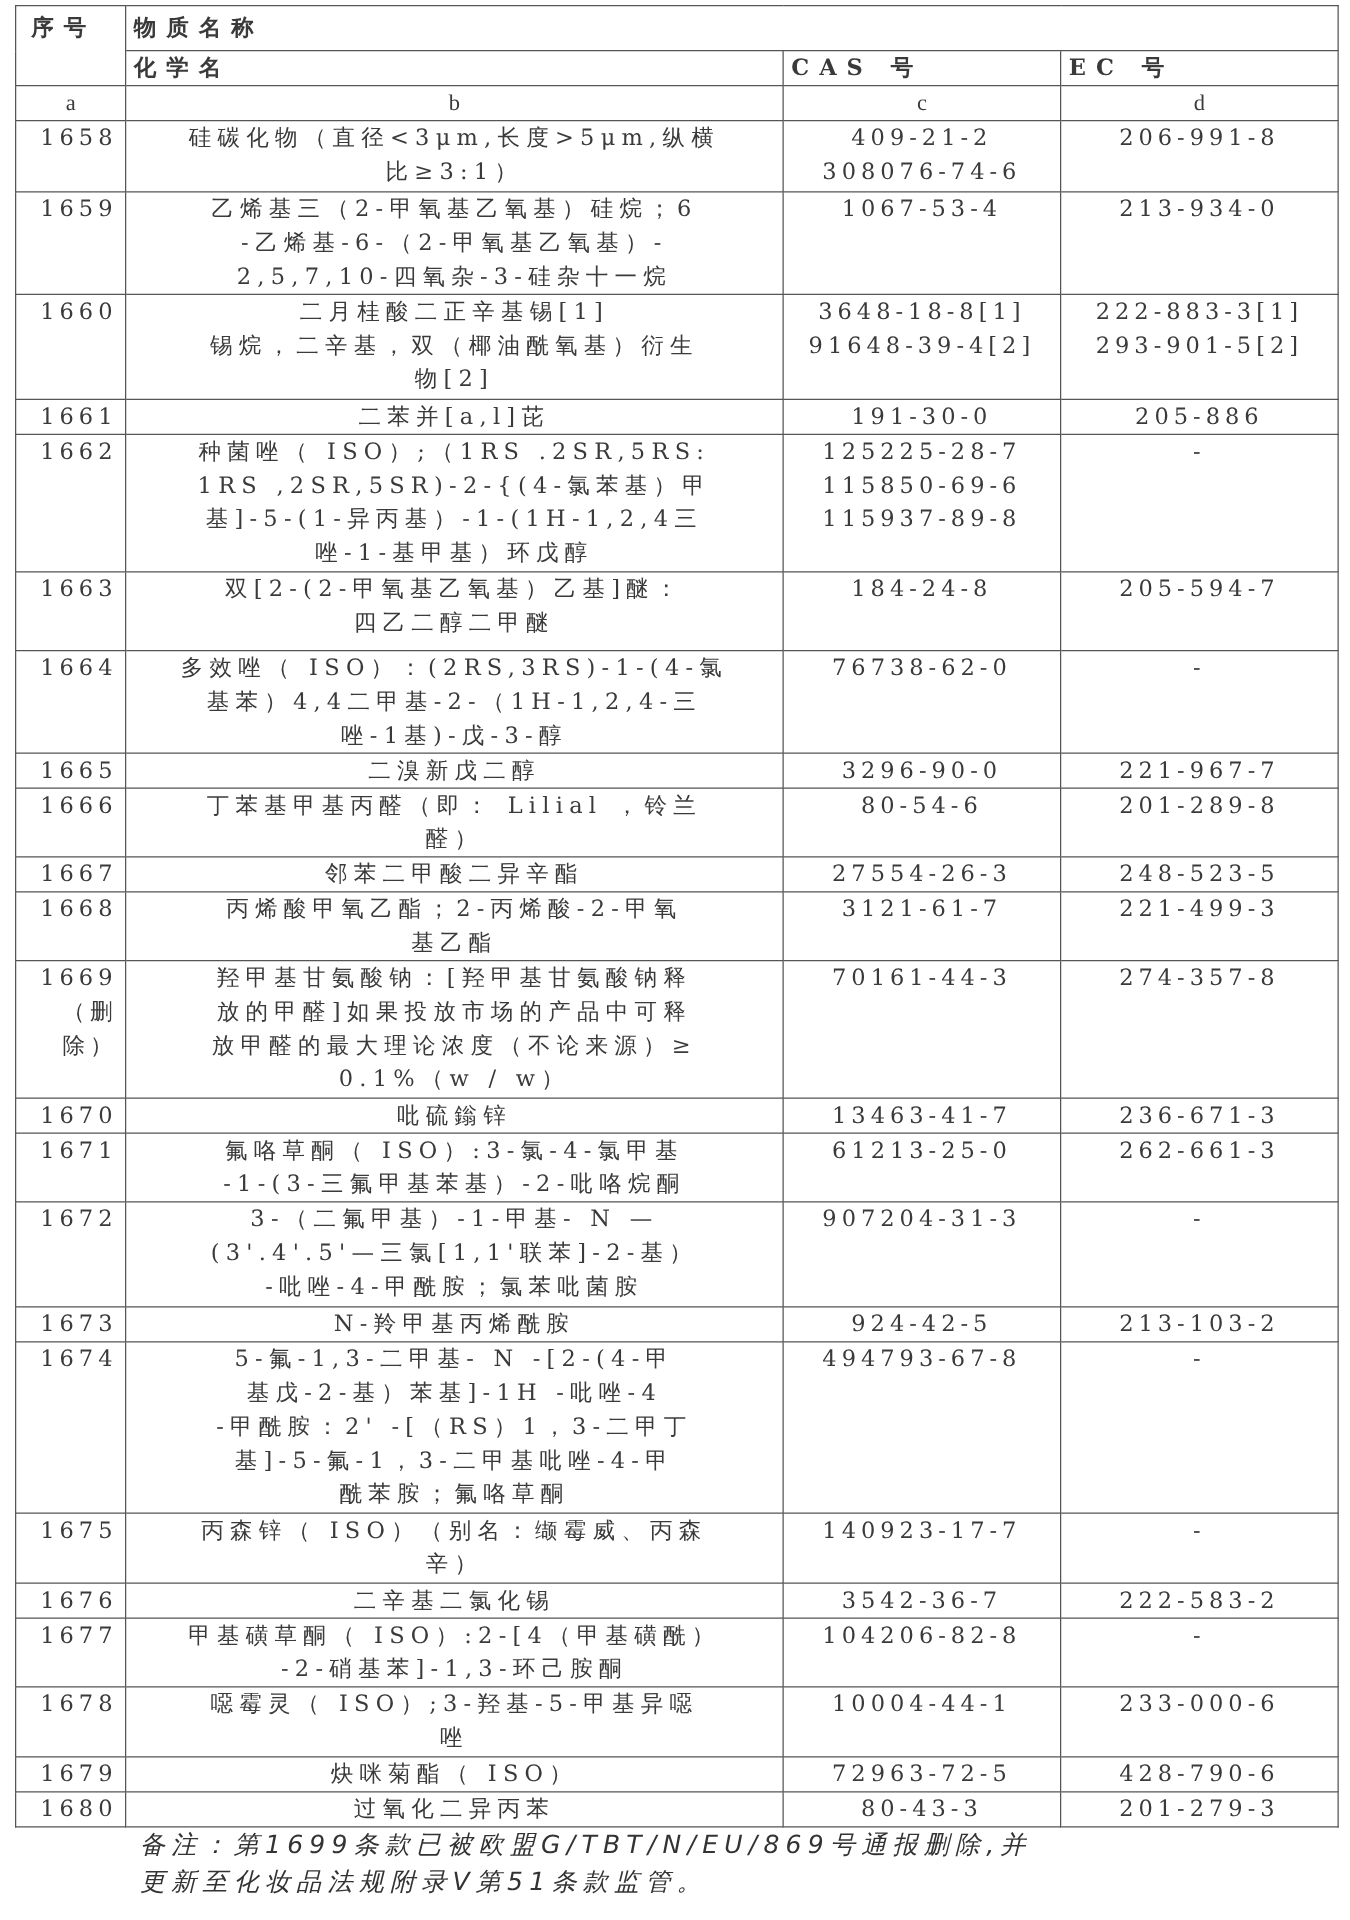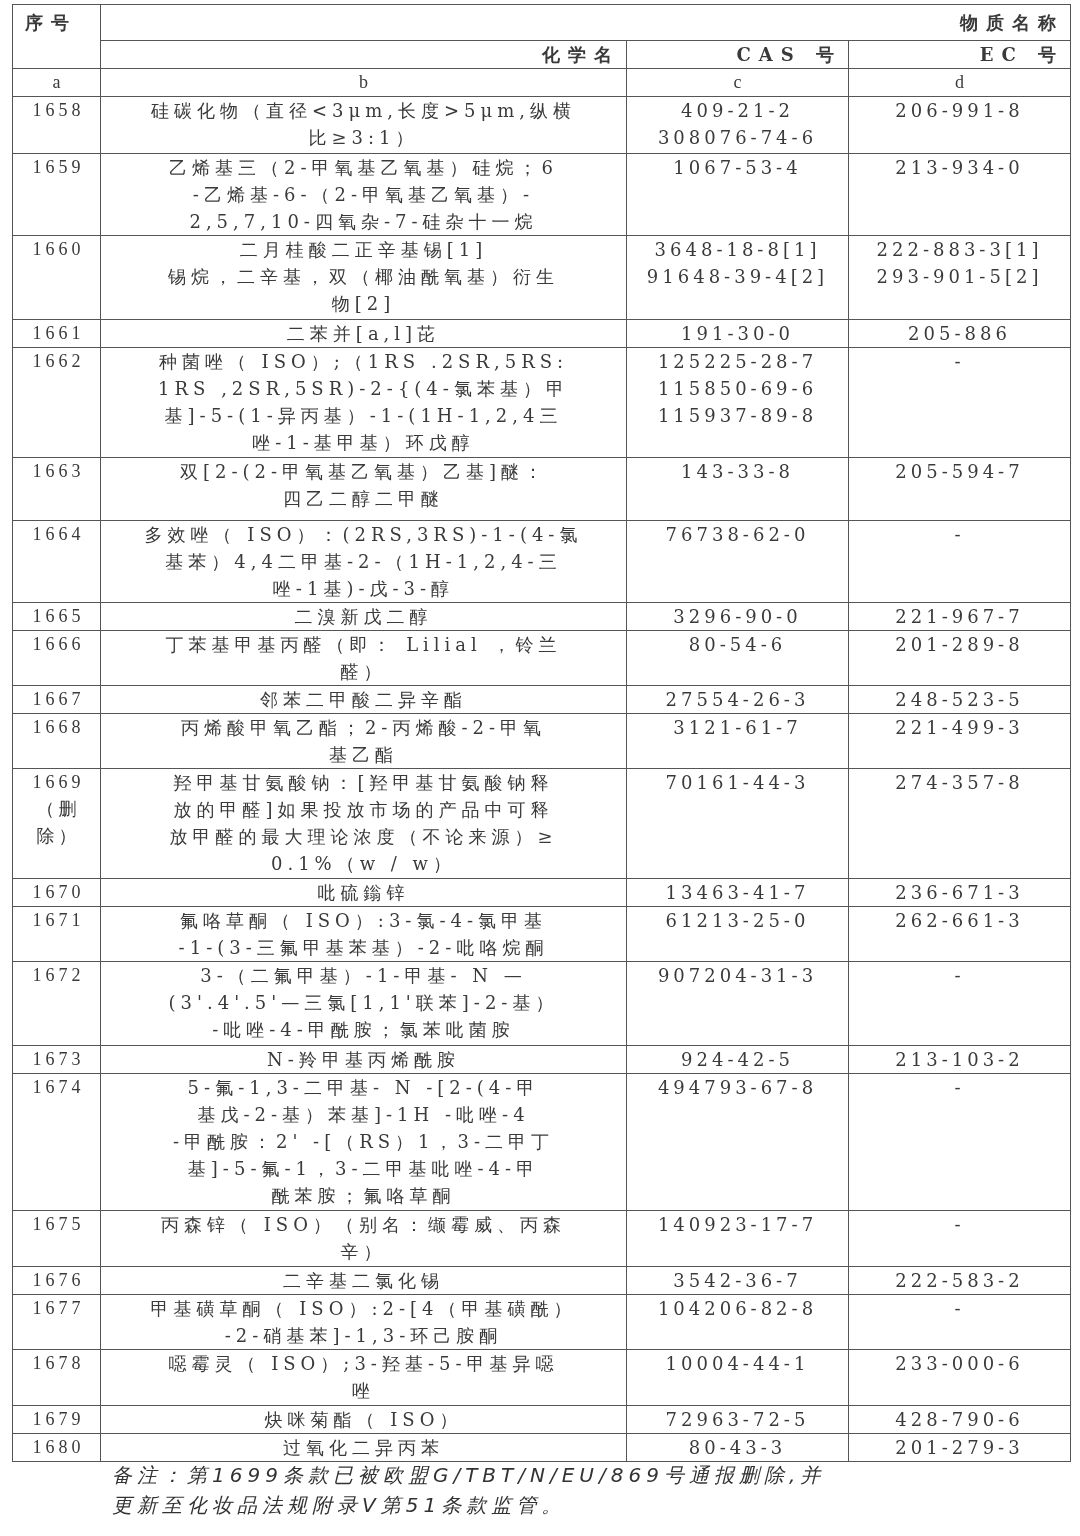--- a/index.html
+++ b/index.html
@@ -2,22 +2,22 @@
 <html><head>
 <meta charset="utf-8">
 <style>
   html, body { margin: 0; padding: 0; background: #ffffff; }
   body { width: 1080px; height: 1536px; position: relative; overflow: hidden;
          font-family: "DejaVu Serif", "Liberation Serif", serif; color: #3a3a3a; }
   .page { position: absolute; left: 12px; top: 4px; width: 1058px; }
   table { border-collapse: collapse; width: 1058px; table-layout: fixed; }
   td, th { border: 1.5px solid #555; padding: 0 6px; vertical-align: top;
            font-weight: normal; font-size: 18px; line-height: 27px; letter-spacing: 5px; }
-  th { vertical-align: middle; text-align: right; }
-  .c-no { text-align: center; padding-left: 10px; letter-spacing: 4px; font-family: Liberation Serif, serif; }
+  th { vertical-align: middle; text-align: left; }
+  .c-no { text-align: right; padding-left: 10px; letter-spacing: 4px; }
   .c-name { text-align: justify; text-align-last: center; margin-left: 23px; }
   .c-cas, .c-ec { text-align: center; letter-spacing: 4px; }
   .letters td { text-align: center; vertical-align: middle; font-family: "Liberation Serif", serif; letter-spacing: 0; }
   .hdr-seq { vertical-align: top; text-align: left; padding-left: 12px; padding-top: 4px; letter-spacing: 8px; font-weight: bold; }
   .hdr-main { letter-spacing: 8px; font-weight: bold; }
   .line { display: block; }
   .note { position: absolute; left: 112px; top: 1460px; width: 900px; font-size: 20px; line-height: 30px;
           letter-spacing: 5px; color: #333; font-family: "DejaVu Sans", sans-serif; }
 </style>
 </head>
@@ -65,21 +65,21 @@
             <span class="line">206-991-8</span>
           </td>
         </tr>
         <tr style="height: 82px;">
           <td class="c-no">
             <span class="line">1659</span>
           </td>
           <td class="c-name">
             <span class="line">乙烯基三（2-甲氧基乙氧基）硅烷；6</span>
             <span class="line">-乙烯基-6-（2-甲氧基乙氧基）-</span>
-            <span class="line">2,5,7,10-四氧杂-7-硅杂十一烷</span>
+            <span class="line">2,5,7,10-四氧杂-3-硅杂十一烷</span>
           </td>
           <td class="c-cas">
             <span class="line">1067-53-4</span>
           </td>
           <td class="c-ec">
             <span class="line">213-934-0</span>
           </td>
         </tr>
         <tr style="height: 84px;">
           <td class="c-no">
@@ -134,21 +134,21 @@
         </tr>
         <tr style="height: 63px;">
           <td class="c-no">
             <span class="line">1663</span>
           </td>
           <td class="c-name">
             <span class="line">双[2-(2-甲氧基乙氧基）乙基]醚：</span>
             <span class="line">四乙二醇二甲醚</span>
           </td>
           <td class="c-cas">
-            <span class="line">143-33-8</span>
+            <span class="line">184-24-8</span>
           </td>
           <td class="c-ec">
             <span class="line">205-594-7</span>
           </td>
         </tr>
         <tr style="height: 82px;">
           <td class="c-no">
             <span class="line">1664</span>
           </td>
           <td class="c-name">

